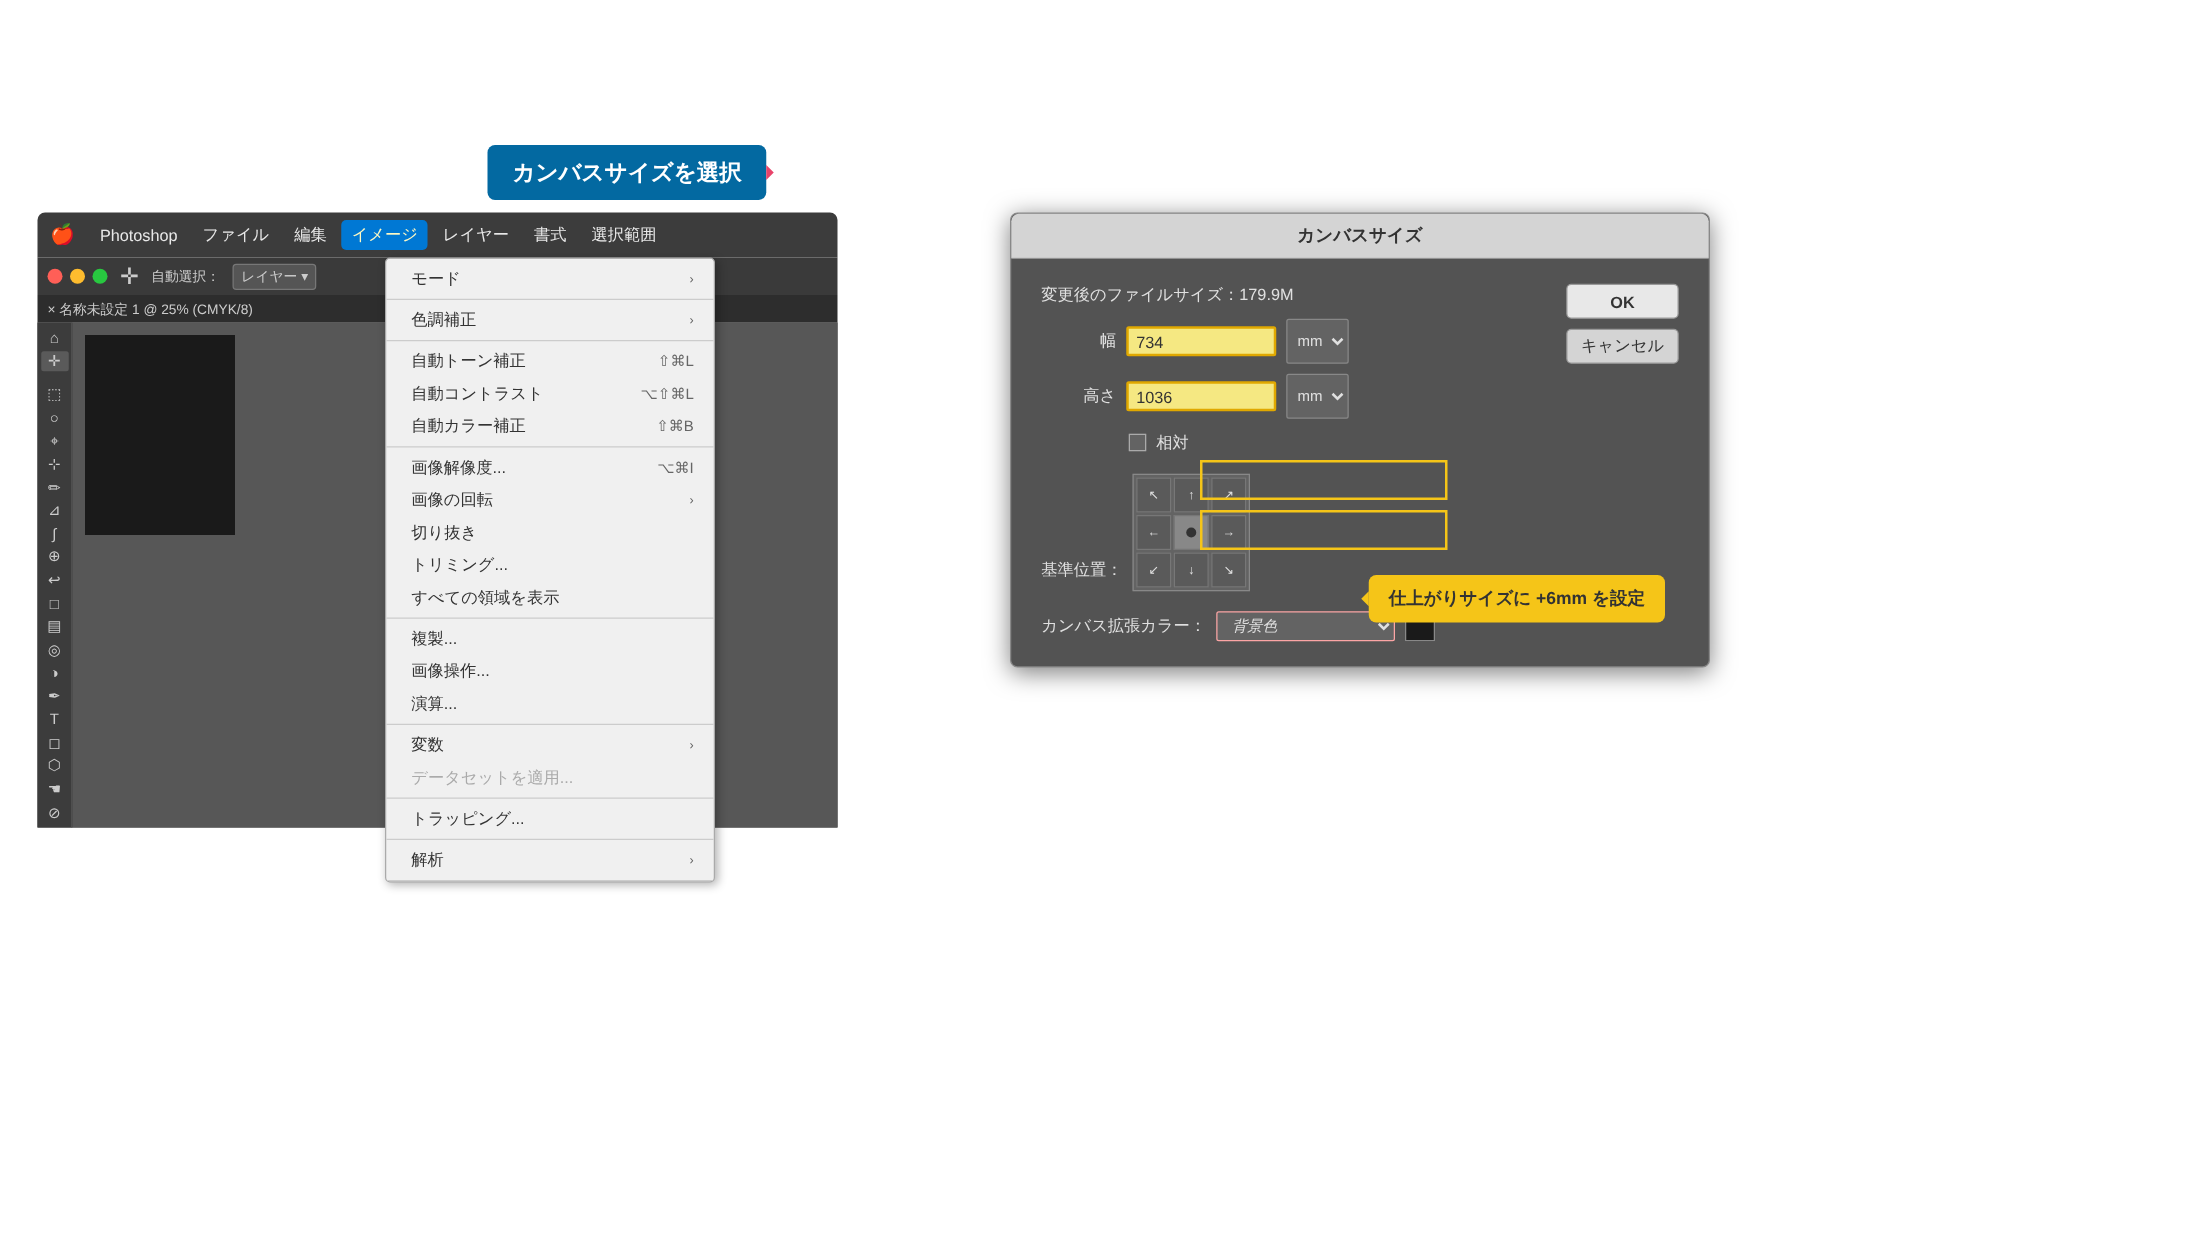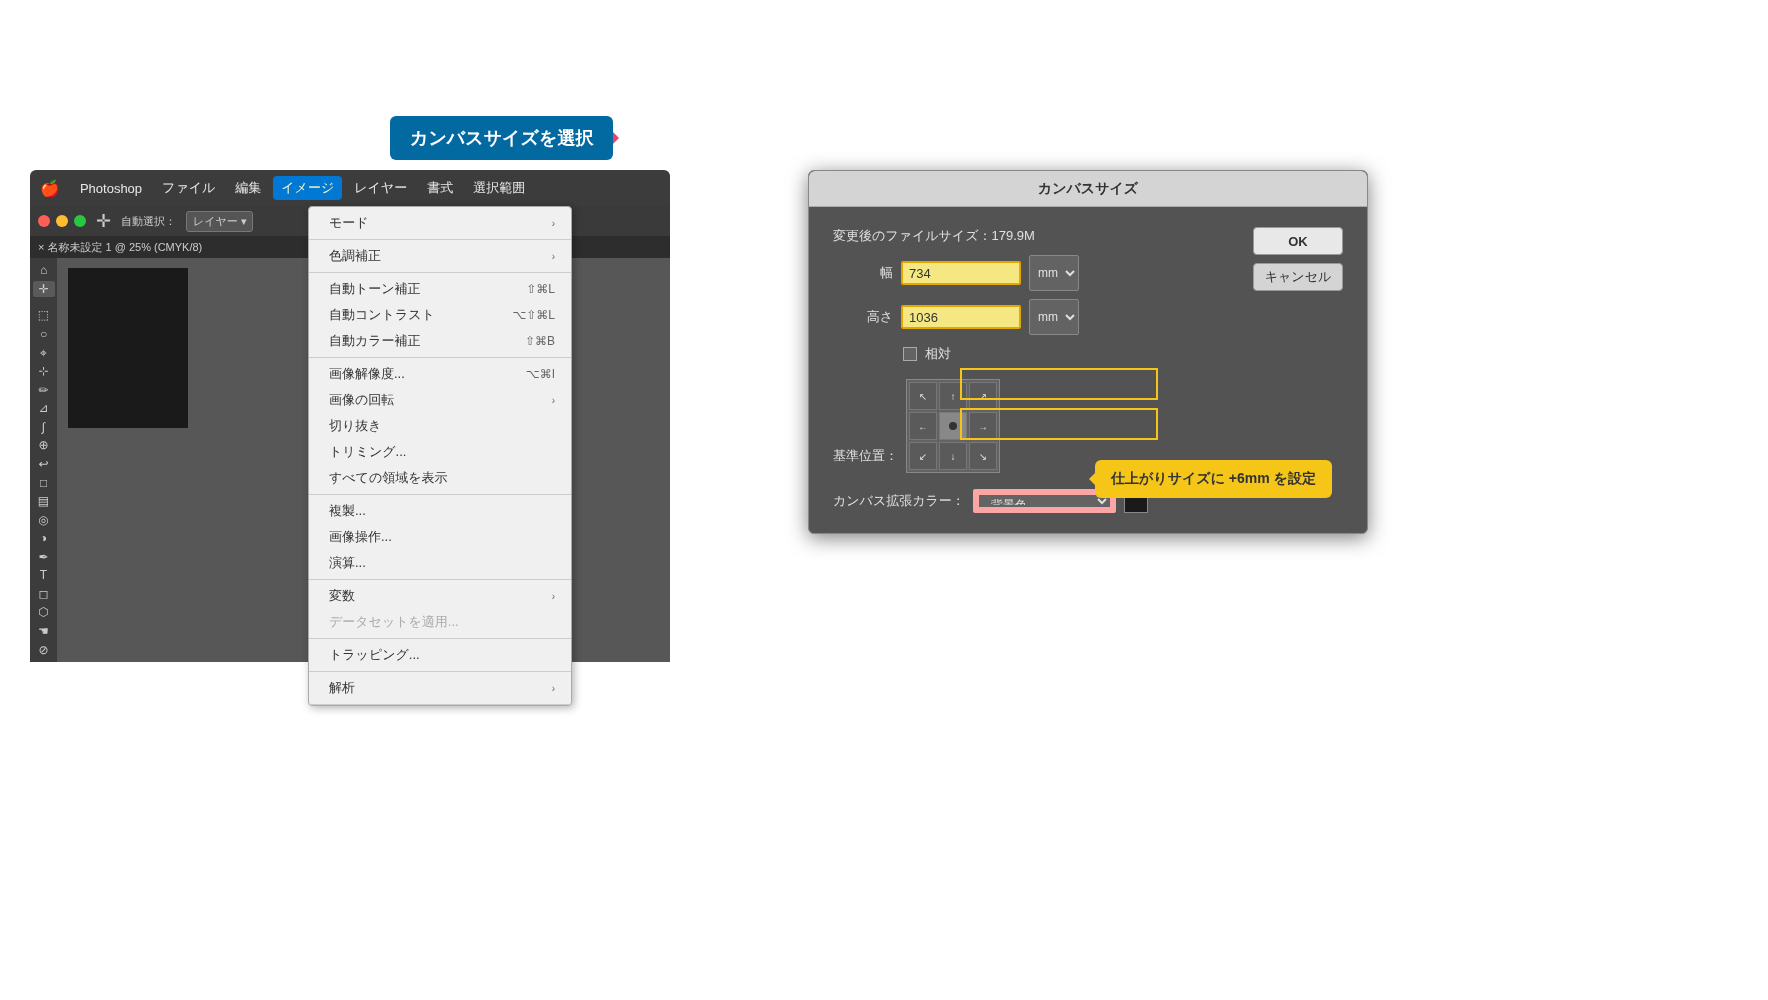--- a/index.html
+++ b/index.html
@@ -340,27 +340,28 @@
       align-items: center;
       margin-top: 16px;
       gap: 8px;
     }
     .extension-label {
       font-size: 13px;
       color: #e0e0e0;
     }
     .extension-select {
       background: #636363;
-      border: 6px solid #fca5a5;
+      border: 1px solid #fca5a5;
       color: #e0e0e0;
       font-size: 12px;
       padding: 2px 8px;
       border-radius: 2px;
       height: 24px;
       width: 143px;
+      font-style: italic;
     }
     .extension-color-swatch {
       width: 24px;
       height: 24px;
       background: #1a1a1a;
       border: 1px solid #888;
     }
 
     
     .dialog-buttons {

